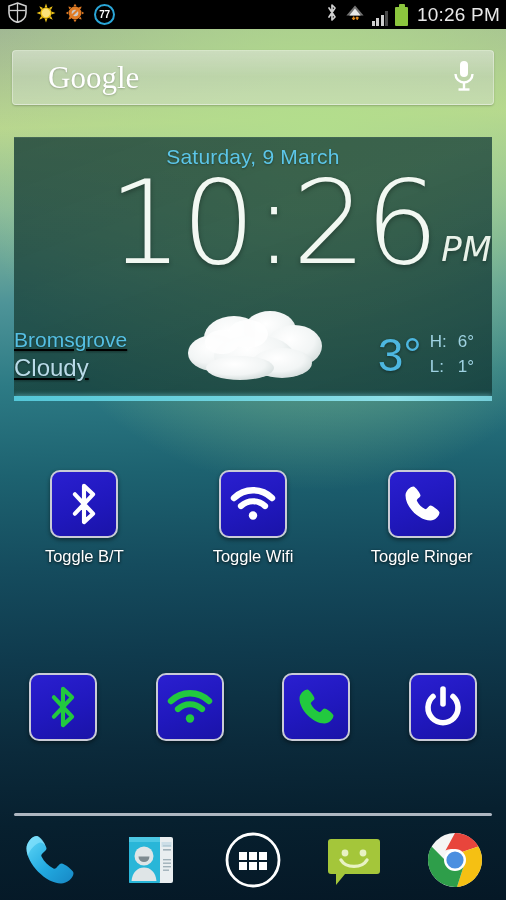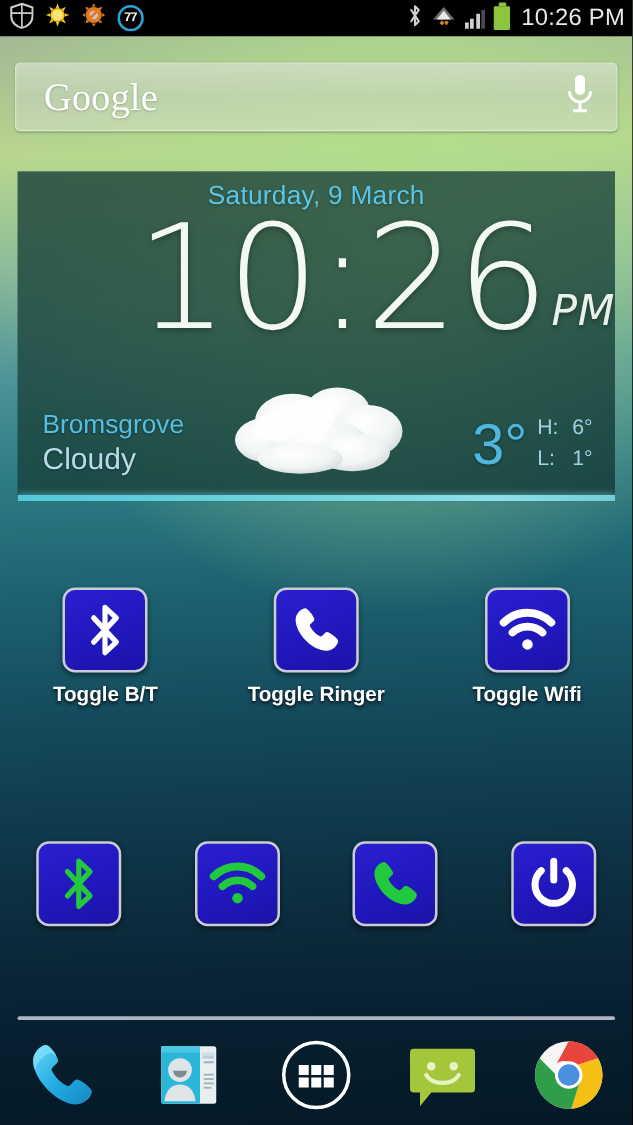--- a/index.html
+++ b/index.html
@@ -32,21 +32,21 @@
 
   
   #statusbar {
     position:absolute; top:0; left:0; width:506px; height:29px;
     background:#000;
     display:flex; align-items:center;
     padding:0 6px 0 8px;
     z-index:40;
   }
   #sb-left { display:flex; align-items:center; gap:9px; }
-  #sb-right { margin-left:auto; display:flex; align-items:center; gap:7px; }
+  #sb-right { margin-left:auto; display:flex; align-items:flex-end; gap:7px; }
 
   .sicon { display:block; }
 
   .sb-num-badge {
     width:21px; height:21px; border-radius:50%;
     border:2px solid #2aa6d8;
     color:#fff; font-size:10px; font-weight:bold;
     display:flex; align-items:center; justify-content:center;
     letter-spacing:-0.4px;
   }
@@ -67,21 +67,21 @@
   .sigbars i.off { background:#4a4a4a; }
 
   
   #searchbar {
     position:absolute; left:12px; top:50px; width:482px; height:55px;
     border-radius:4px;
     background:linear-gradient(180deg, rgba(214,224,206,0.74) 0%, rgba(196,212,186,0.62) 48%, rgba(206,222,192,0.62) 100%);
     border:1px solid rgba(255,255,255,0.35);
     box-shadow:0 1px 2px rgba(0,0,0,0.22);
     display:flex; align-items:center;
-    padding:0 16px 0 22px;
+    padding:0 16px 0 35px;
     z-index:20;
   }
   #google-word {
     color:#fff; font-family:"Liberation Serif", serif;
     font-size:31px; line-height:1;
     text-shadow:0 1px 2px rgba(0,0,0,0.22);
   }
   #mic-icon { margin-left:auto; }
 
   
@@ -117,35 +117,35 @@
     color:#e9f2e9; font-size:34px; font-weight:100;
     letter-spacing:0.5px; padding-bottom:12px; margin-left:3px;
     font-family:"DejaVu Sans", sans-serif;
     text-shadow:0 2px 4px rgba(0,0,0,0.35);
     font-style:italic;
   }
   #w-bottom {
     position:absolute; left:0; bottom:5px; width:100%; height:82px;
     display:flex; align-items:center;
   }
-  #w-loc { padding-left:20px; line-height:1.25; }
+  #w-loc { line-height:1.25;text-decoration:underline; }
   #w-city { color:#55bfe3; font-size:21px; text-shadow:0 1px 2px rgba(0,0,0,0.4); }
   #w-cond { color:#b9dbe8; font-size:24px; text-shadow:0 1px 2px rgba(0,0,0,0.4); }
   #w-cloud { position:absolute; left:168px; bottom:8px; }
   #w-temps {
     margin-left:auto; padding-right:18px;
     display:flex; align-items:center; gap:8px;
   }
   #w-cur { color:#4db7e0; font-size:46px; line-height:1; text-shadow:0 1px 3px rgba(0,0,0,0.4); }
   #w-hl { color:#9fd2e2; font-size:17px; line-height:1.45; text-align:right; }
   #w-hl div { display:flex; gap:14px; justify-content:flex-end; }
   #w-hl span.k { width:14px; text-align:left; }
 
   
-  .iconrow { position:absolute; left:0; width:506px; display:flex; z-index:15;font-weight:bold; }
+  .iconrow { position:absolute; left:0; width:506px; display:flex; z-index:15; }
   #row1 { top:470px; }
   #row2 { top:673px; }
   .cell {
     flex:1; display:flex; flex-direction:column; align-items:center;
   }
   .tile {
     width:68px; height:68px; border-radius:10px;
     background:linear-gradient(160deg,#2a1fd0 0%, #2018bd 55%, #1a13a8 100%);
     border:2px solid #c9cbd6;
     display:flex; align-items:center; justify-content:center;
@@ -323,41 +323,41 @@
             <path d="M5 9.5 L19 24.5 L12 31 V3 L19 9.5 L5 24.5" fill="none" stroke="#ffffff" stroke-width="3.2" stroke-linejoin="round" stroke-linecap="round"></path>
           </svg>
         </span>
       </div>
       <div class="ilabel">Toggle B/T</div>
     </div>
 
     <div class="cell">
       <div class="tile">
         <span>
-          <svg width="42" height="42" viewBox="0 0 42 42">
-            <path d="M12.5 3.5 C9 3.5 4.5 8 4.5 12.5 C4.5 24 18 37.5 29.5 37.5 C34 37.5 38.5 33 38.5 29.5 C38.5 27.8 31.5 22.5 29.5 22.5 C27.5 22.5 26 27 24 26 C20.5 24.3 17.7 21.5 16 18 C15 16 19.5 14.5 19.5 12.5 C19.5 10.5 14.2 3.5 12.5 3.5 Z" fill="#ffffff"></path>
-          </svg>
-        </span>
-      </div>
-      <div class="ilabel">Toggle Ringer</div>
-    </div>
-
-    <div class="cell">
-      <div class="tile">
-        <span>
           <svg width="46" height="36" viewBox="0 0 46 36">
             <g fill="none" stroke="#ffffff" stroke-linecap="round">
               <path d="M4 12 A27 27 0 0 1 42 12" stroke-width="6.4"></path>
               <path d="M11 20 A17.5 17.5 0 0 1 35 20" stroke-width="6.2"></path>
             </g>
             <circle cx="23" cy="29.5" r="4.2" fill="#ffffff"></circle>
           </svg>
         </span>
       </div>
       <div class="ilabel">Toggle Wifi</div>
+    </div>
+
+    <div class="cell">
+      <div class="tile">
+        <span>
+          <svg width="42" height="42" viewBox="0 0 42 42">
+            <path d="M12.5 3.5 C9 3.5 4.5 8 4.5 12.5 C4.5 24 18 37.5 29.5 37.5 C34 37.5 38.5 33 38.5 29.5 C38.5 27.8 31.5 22.5 29.5 22.5 C27.5 22.5 26 27 24 26 C20.5 24.3 17.7 21.5 16 18 C15 16 19.5 14.5 19.5 12.5 C19.5 10.5 14.2 3.5 12.5 3.5 Z" fill="#ffffff"></path>
+          </svg>
+        </span>
+      </div>
+      <div class="ilabel">Toggle Ringer</div>
     </div>
 
   </div>
 
   <div class="iconrow" id="row2">
 
     <div class="cell">
       <div class="tile">
         <span>
           <svg width="34" height="44" viewBox="0 0 24 34">

